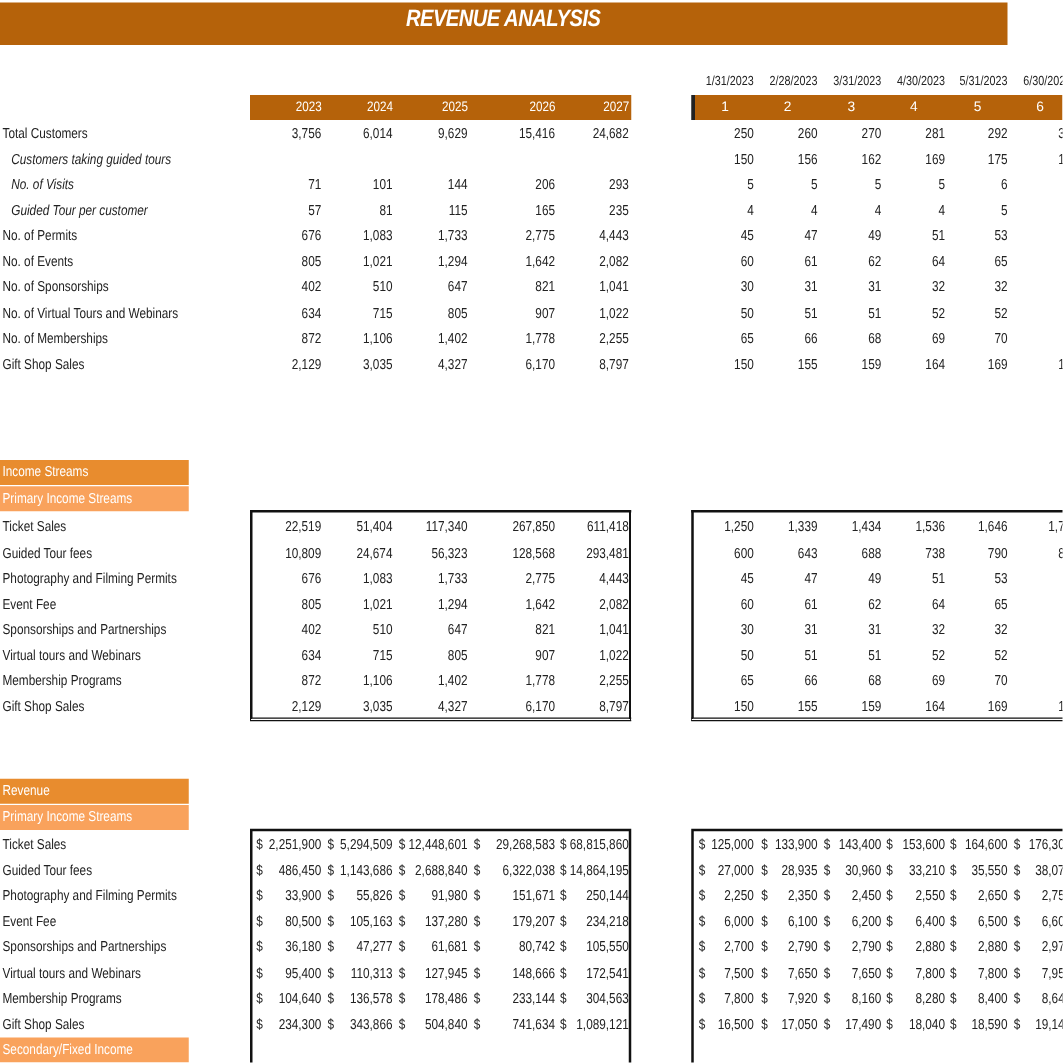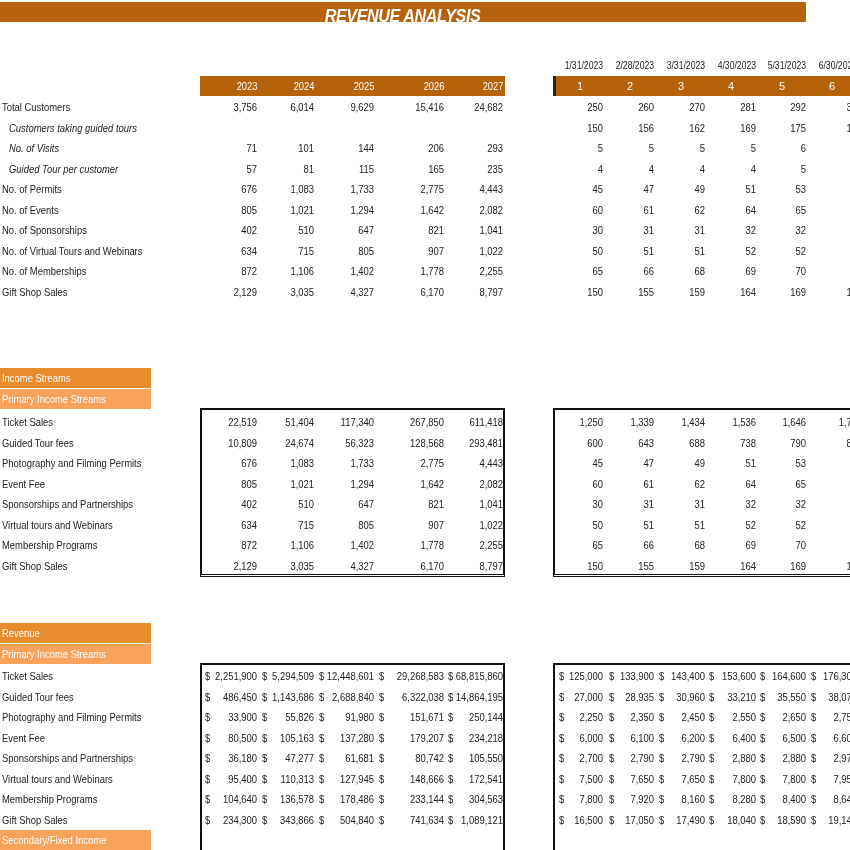--- a/index.html
+++ b/index.html
@@ -1,19 +1,19 @@
 <!DOCTYPE html>
 <html><head>
 <meta charset="utf-8">
 <style>
   html, body { margin:0; padding:0; background:#ffffff; }
   body { width:850px; height:850px; overflow:hidden; position:relative;
          font-family:"Liberation Sans", sans-serif; font-size:11px; color:#222; }
   .abs { position:absolute; }
-  .title-bar { left:0; top:2px; width:806px; height:20px; background:#b5620a;
+  .title-bar { left:0; top:2px; width:806px; height:34px; background:#b5620a;
     color:#fff; font-weight:bold; font-style:italic; font-size:19px; text-align:center;
     line-height:27px; letter-spacing:-0.5px; transform-origin:center; }
   .title-bar span { display:inline-block; transform:scaleX(0.85); }
   .hdr-bar { background:#b5620a; color:#fff; height:20px; top:76px; }
   .hdr-cell { position:absolute; top:0; line-height:20px; text-align:right; font-size:11px;
     transform:scaleX(0.85); transform-origin:right center; }
   .month-cell { position:absolute; top:0; line-height:20px; text-align:center; width:50px; }
   .date-label { position:absolute; top:59px; width:60px; text-align:right; font-size:10.5px;
     transform:scaleX(0.82); transform-origin:right center; color:#222; }
   .row-label { position:absolute; left:2px; height:20px; line-height:20px; white-space:nowrap;

